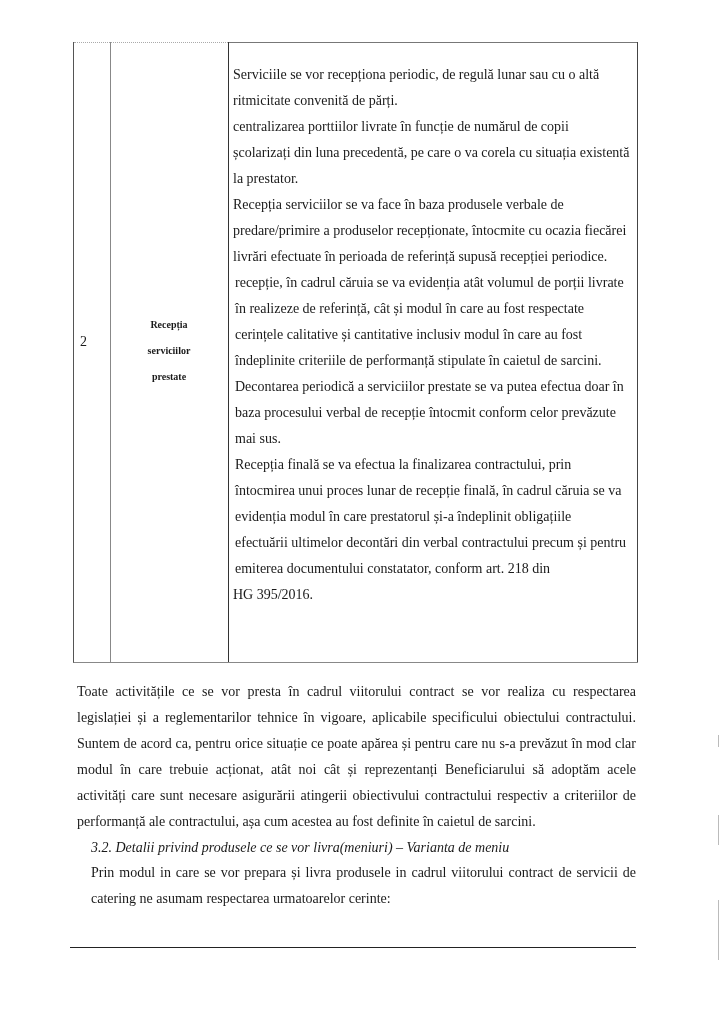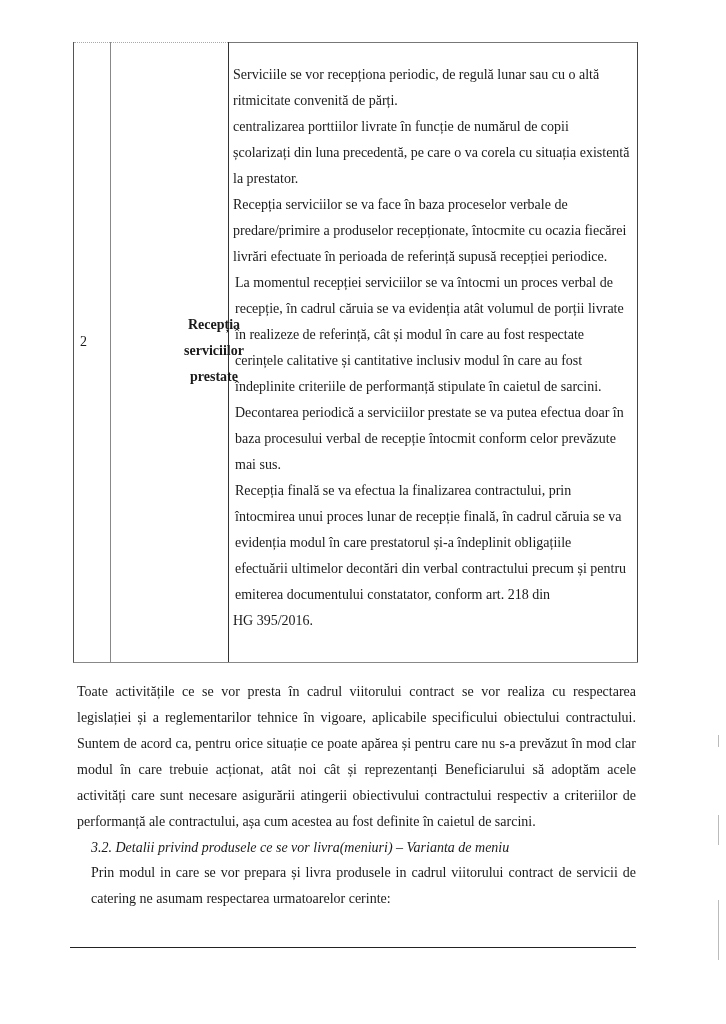--- a/index.html
+++ b/index.html
@@ -33,21 +33,21 @@
   }
   .col-div2 {
     position: absolute; left: 154px; top: 0; width: 0; height: 620px;
     border-left: 1px solid #333;
   }
   .cell-num {
     position: absolute; left: 6px; top: 292px; font-size: 14px;
   }
   .cell-title {
     position: absolute; left: 38px; top: 270px; width: 114px;
-    text-align: center; font-weight: bold; font-size: 14px; line-height: 26px; padding-left: 45px;
+    text-align: center; font-weight: bold; font-size: 10px; line-height: 26px;
   }
   .cell-body {
     position: absolute; left: 159px; top: 20px; width: 398px;
     font-size: 14px; line-height: 26px; text-align: justify;
   }
   .cell-body p { margin: 0; }
   .cell-body p.indent1 { padding-left: 2px; }
 
   
   .body-para {
@@ -89,24 +89,23 @@
       <div>serviciilor</div>
       <div>prestate</div>
     </div>
 
     <div class="cell-body">
       <p>Serviciile se vor recepționa periodic, de regulă lunar sau cu o altă</p>
       <p>ritmicitate convenită de părți.</p>
       <p>centralizarea porttiilor livrate în funcție de numărul de copii</p>
       <p>școlarizați din luna precedentă, pe care o va corela cu situația existentă</p>
       <p>la prestator.</p>
-      <p>Recepția serviciilor se va face în baza proceselor verbale de</p>
+      <p>Recepția serviciilor se va face în baza produsele verbale de</p>
       <p>predare/primire a produselor recepționate, întocmite cu ocazia fiecărei</p>
       <p>livrări efectuate în perioada de referință supusă recepției periodice.</p>
-      <p class="indent1">La momentul recepției serviciilor se va întocmi un proces verbal de</p>
       <p class="indent1">recepție, în cadrul căruia se va evidenția atât  volumul de porții livrate</p>
       <p class="indent1">în realizeze de referință, cât și  modul în care au fost respectate</p>
       <p class="indent1">cerințele calitative și cantitative inclusiv modul în care au fost</p>
       <p class="indent1">îndeplinite criteriile de performanță stipulate în caietul de sarcini.</p>
       <p class="indent1">Decontarea periodică a serviciilor prestate se va putea efectua doar în</p>
       <p class="indent1">baza procesului verbal de  recepție întocmit conform celor prevăzute</p>
       <p class="indent1">mai sus.</p>
       <p class="indent1">Recepția finală se va efectua la finalizarea contractului, prin</p>
       <p class="indent1">întocmirea unui proces lunar de recepție finală, în cadrul căruia se va</p>
       <p class="indent1">evidenția modul în care prestatorul și-a îndeplinit obligațiile</p>

